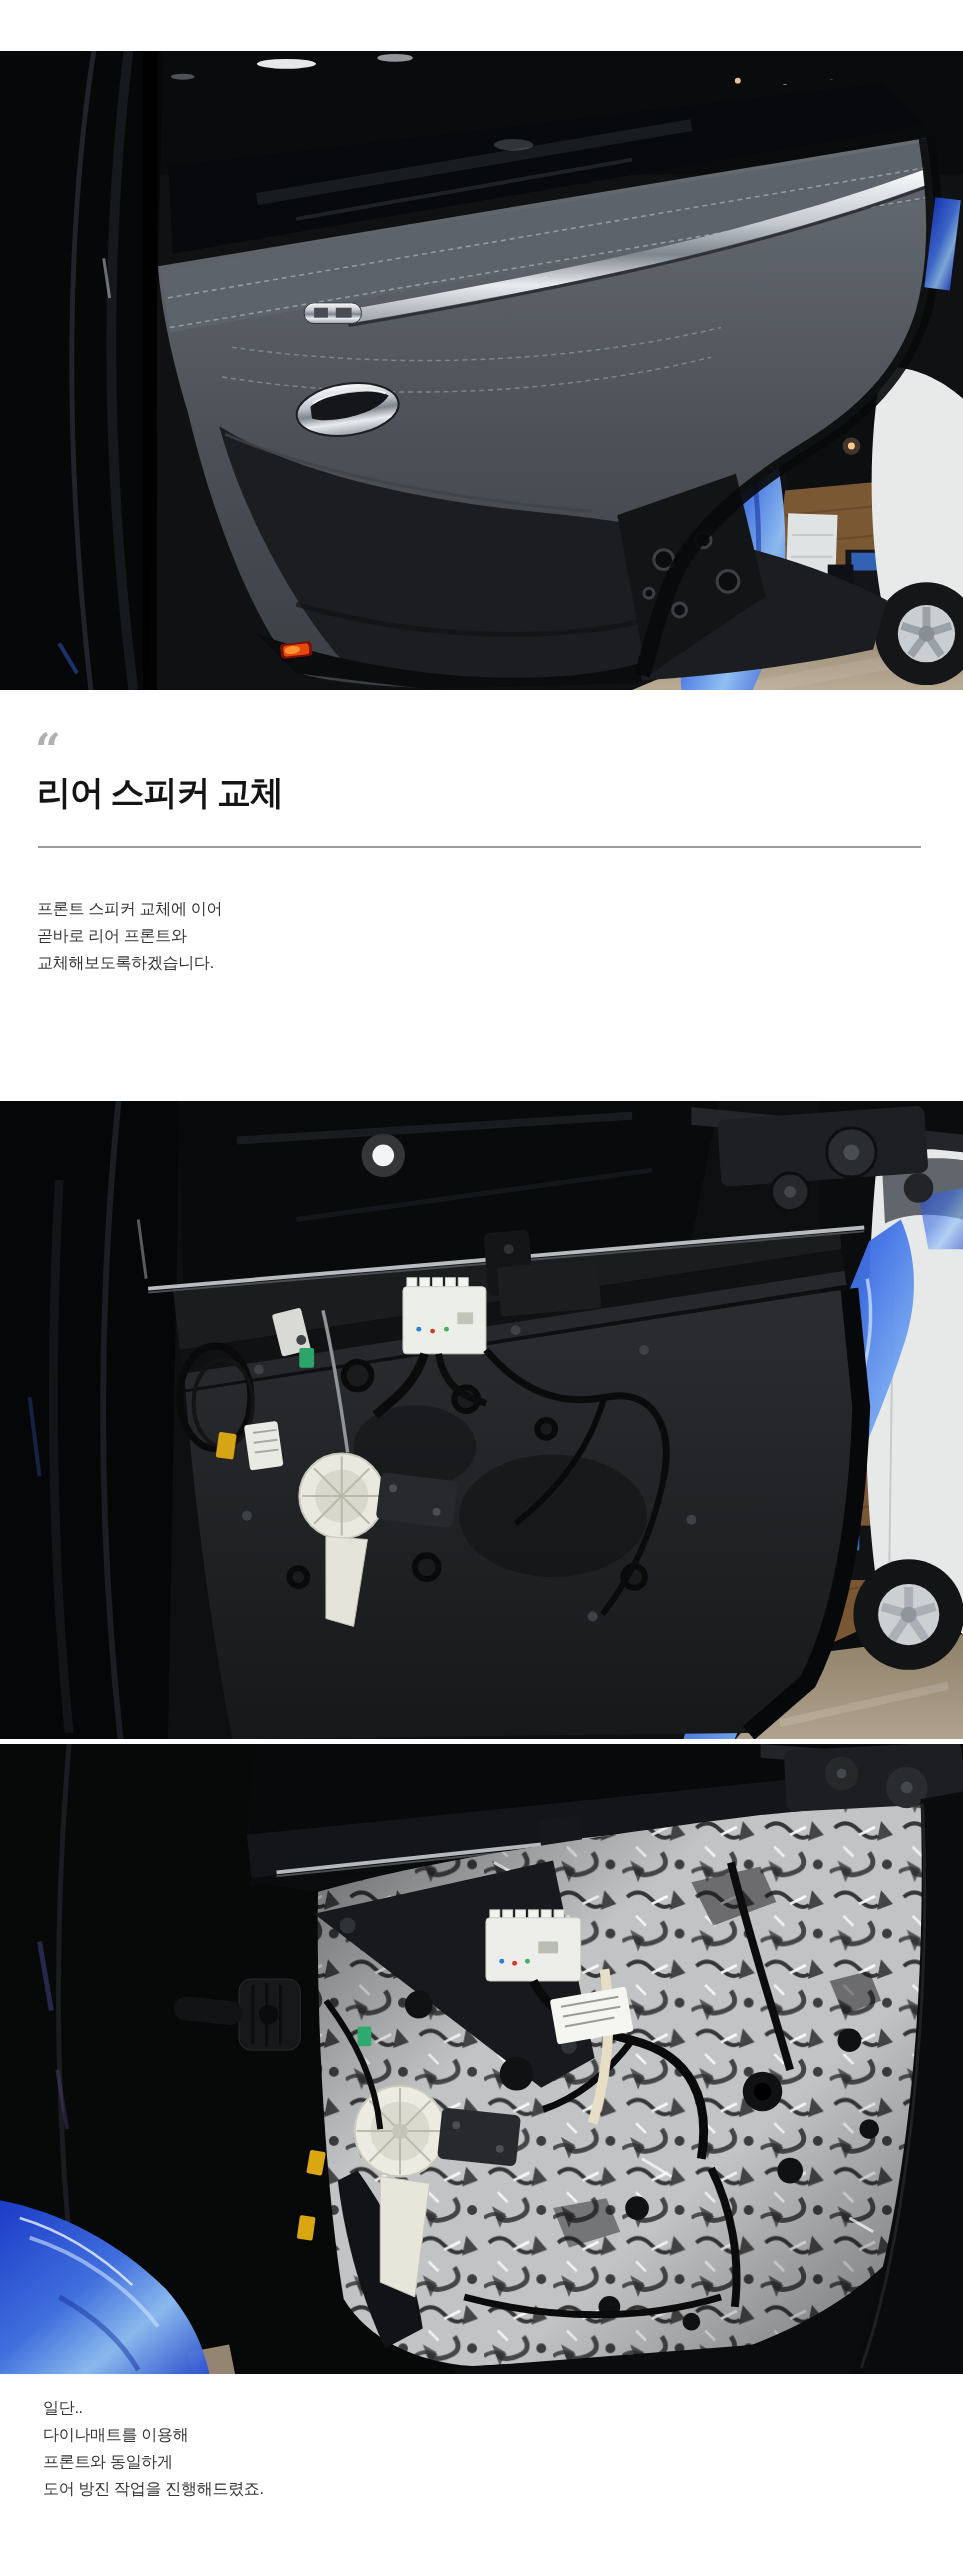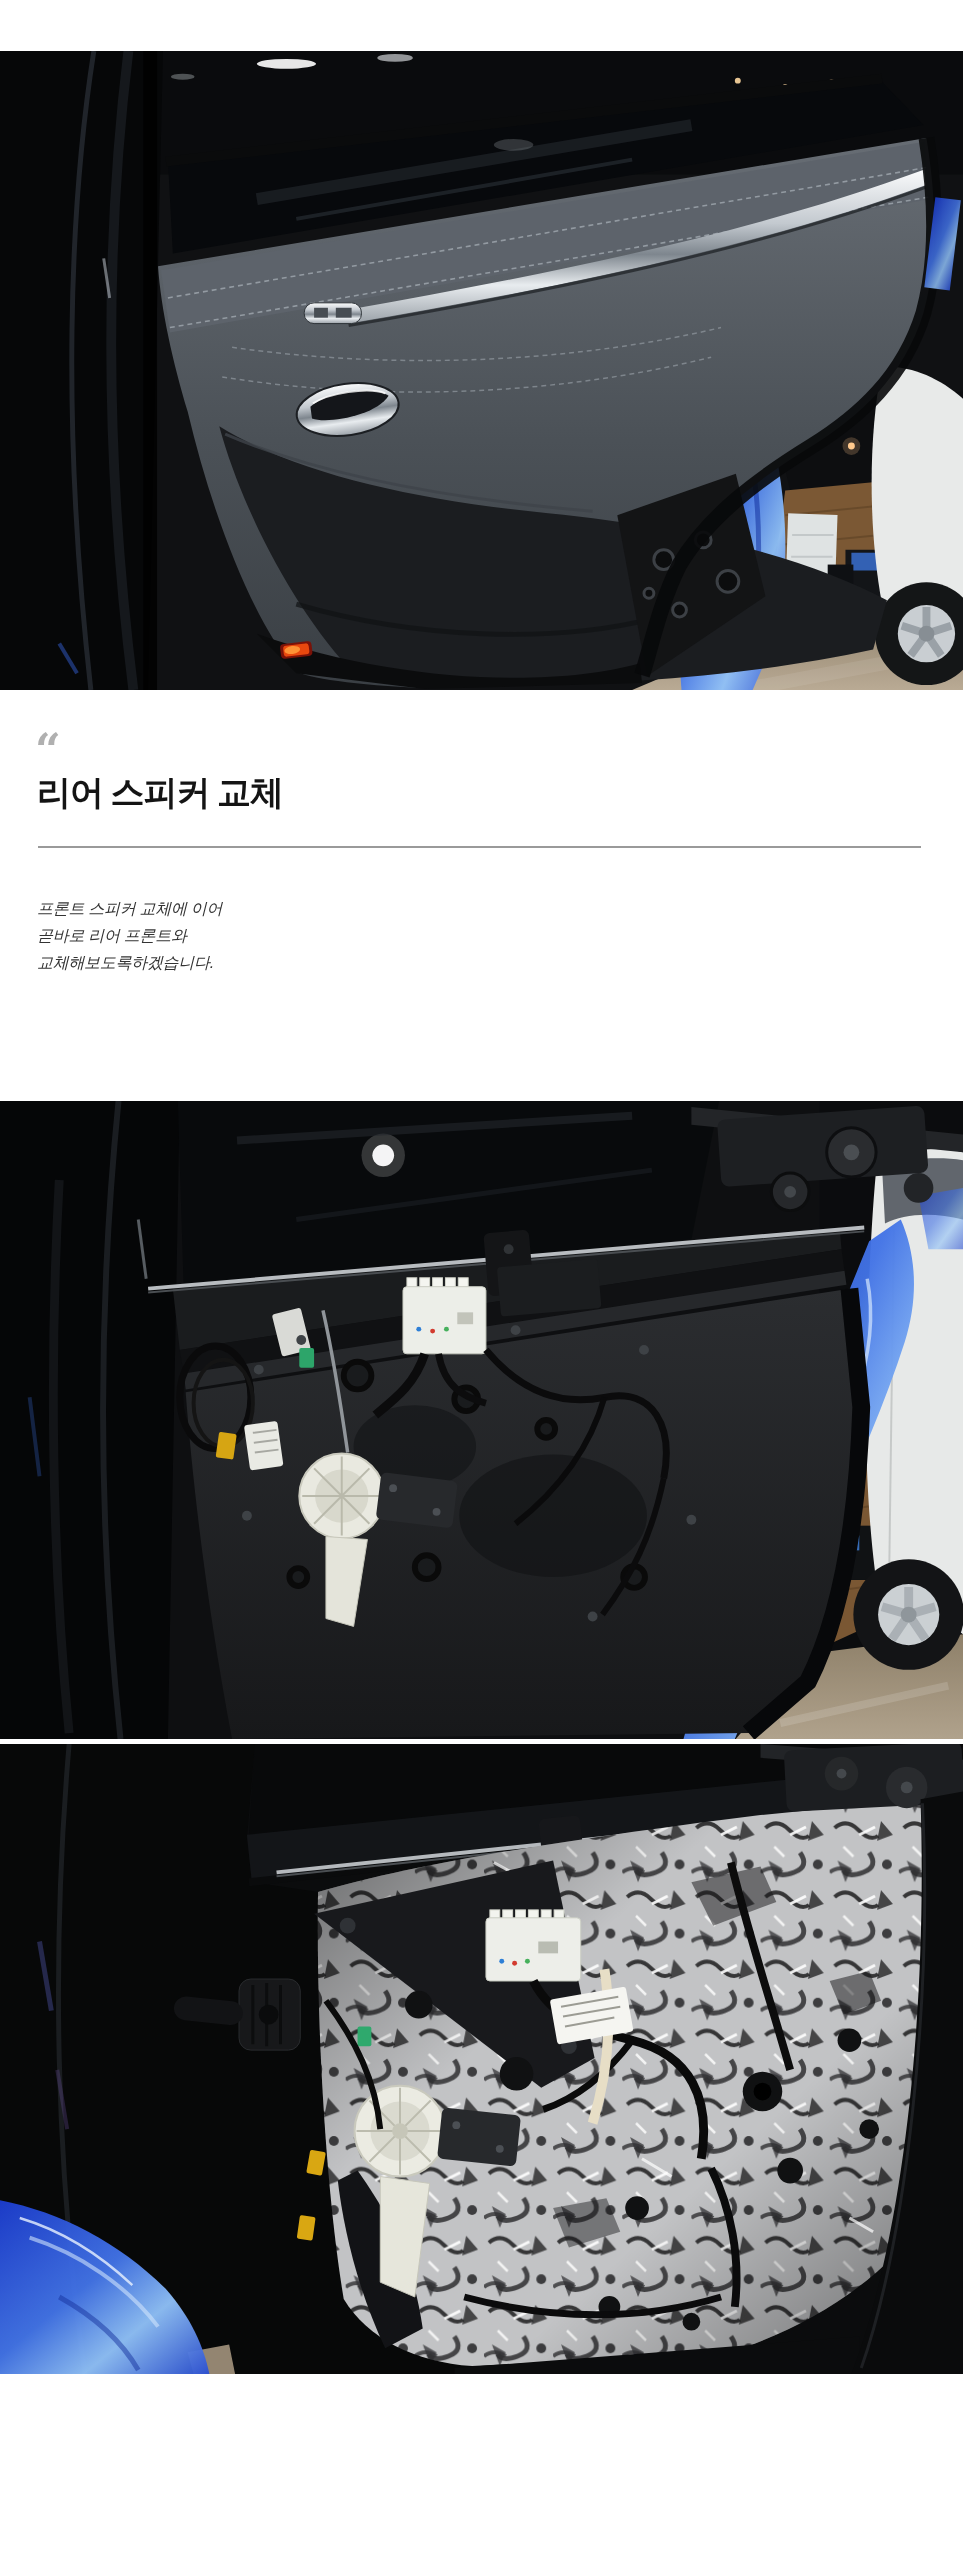--- a/index.html
+++ b/index.html
@@ -11,21 +11,21 @@
   #photo2{top:1101px;height:638px;}
   #photo3{top:1744px;height:630px;}
   .quote-icon{position:absolute;left:35px;top:728px;font-family:"DejaVu Serif","Liberation Serif",serif;
         font-size:45px;line-height:1;color:#b0b0b0;letter-spacing:-3px;font-weight:bold;}
   .post-title{position:absolute;left:37px;top:772px;margin:0;
         font-family:"Liberation Serif","DejaVu Serif",serif;font-size:34px;font-weight:600;
         color:#141414;letter-spacing:-1px;line-height:1.25;text-align:right;}
   .divider{position:absolute;left:38px;top:846px;width:883px;height:2px;background:#9a9a9a;}
   .para{position:absolute;font-size:16px;line-height:27px;color:#333;letter-spacing:-0.3px;}
   .para span{display:block;}
-  #intro{left:37px;top:895px;font-style:italic;}
+  #intro{left:37px;top:895px;}
   #outro{left:43px;top:2394px;}
 </style>
 </head>
 <body>
 
 <div class="page">
 
   <figure class="photo" id="photo1" role="img" style="margin:0;" aria-label="검은색 차량 리어 도어 내측 트림 패널 (크롬 몰딩, 도어 핸들, 블루 비닐 커버)">
     <svg viewBox="0 0 975 647" preserveAspectRatio="none">
       <defs>
@@ -422,15 +422,21 @@
       <g>
         <polygon points="190,616 232,608 238,638 196,638" fill="#a3947d" opacity=".9"></polygon>
         <path d="M0,462 C62,474 122,506 168,552 C194,582 206,610 212,638 L0,638 Z" fill="url(#p3-blue)" opacity=".96"></path>
         <path d="M30,500 C80,516 128,548 160,590" stroke="#cfe2fb" stroke-width="4" opacity=".6" fill="none"></path>
         <path d="M60,560 C96,580 124,606 140,634" stroke="#15329e" stroke-width="5" opacity=".5" fill="none"></path>
         <path d="M20,480 C60,492 100,516 134,548" stroke="#eaf3ff" stroke-width="2.5" opacity=".8" fill="none"></path>
       </g>
     </svg>
   </figure>
 
+  <p class="para" id="outro" style="margin:0;">
+    <span>일단..</span>
+    <span>다이나매트를 이용해</span>
+    <span>프론트와 동일하게</span>
+    <span>도어 방진 작업을 진행해드렸죠.</span>
+  </p>
 
 </div>
 
 
 </body></html>

